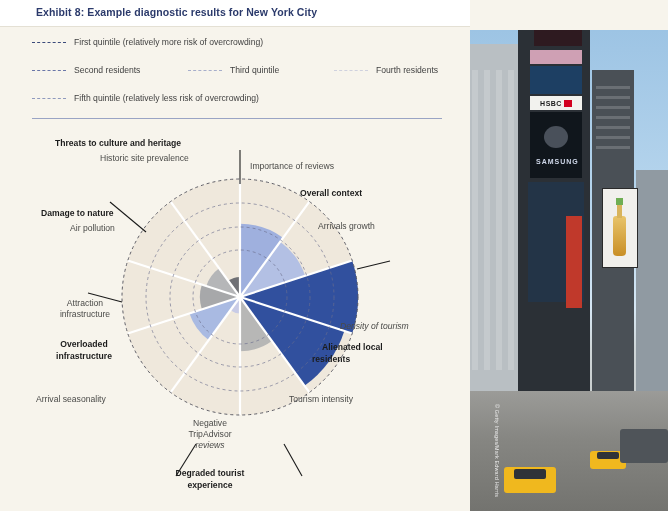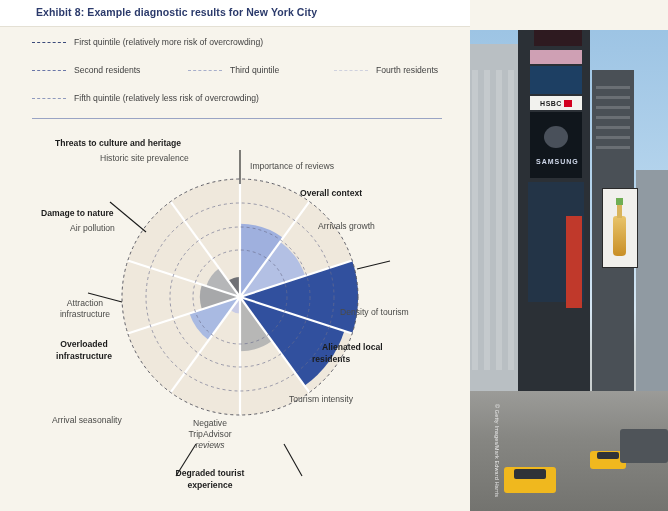--- a/index.html
+++ b/index.html
@@ -184,35 +184,35 @@
 
     <div class="lab b" style="left:41px;  top:82px;">Damage to nature</div>
     <div class="lab" style="left:70px;  top:97px;">Air pollution</div>
 
     <div class="lab ctr" style="left:42px;  top:172px; width:86px;">Attraction</div>
     <div class="lab ctr" style="left:42px;  top:183px; width:86px;">infrastructure</div>
 
     <div class="lab b ctr" style="left:34px;top:213px; width:100px;">Overloaded</div>
     <div class="lab b ctr" style="left:34px;top:225px; width:100px;">infrastructure</div>
 
-    <div class="lab" style="left:52px;  top:268px;margin-top:21px;">Arrival seasonality</div>
+    <div class="lab" style="left:36px;  top:268px;">Arrival seasonality</div>
 
     <div class="lab ctr" style="left:160px; top:292px; width:100px;">Negative</div>
     <div class="lab ctr" style="left:160px; top:303px; width:100px;">TripAdvisor</div>
     <div class="lab ctr" style="left:160px; top:314px; width:100px;font-style:italic;">reviews</div>
 
     <div class="lab b ctr" style="left:150px;top:342px; width:120px;">Degraded tourist</div>
     <div class="lab b ctr" style="left:150px;top:354px; width:120px;">experience</div>
 
     <div class="lab" style="left:289px; top:268px;">Tourism intensity</div>
 
     <div class="lab b" style="left:322px; top:216px;">Alienated local</div>
     <div class="lab b" style="left:312px; top:228px;">residents</div>
 
-    <div class="lab" style="left:340px; top:181px;">Density of tourism</div>
+    <div class="lab" style="left:340px; top:195px;font-style:italic;">Density of tourism</div>
 
     <div class="lab" style="left:318px; top:95px;">Arrivals growth</div>
 
     <div class="lab b" style="left:300px; top:62px;">Overall context</div>
     <div class="lab" style="left:250px; top:35px;">Importance of reviews</div>
   </div>
 
   <div class="photo">
     <div class="sky"></div>
 

